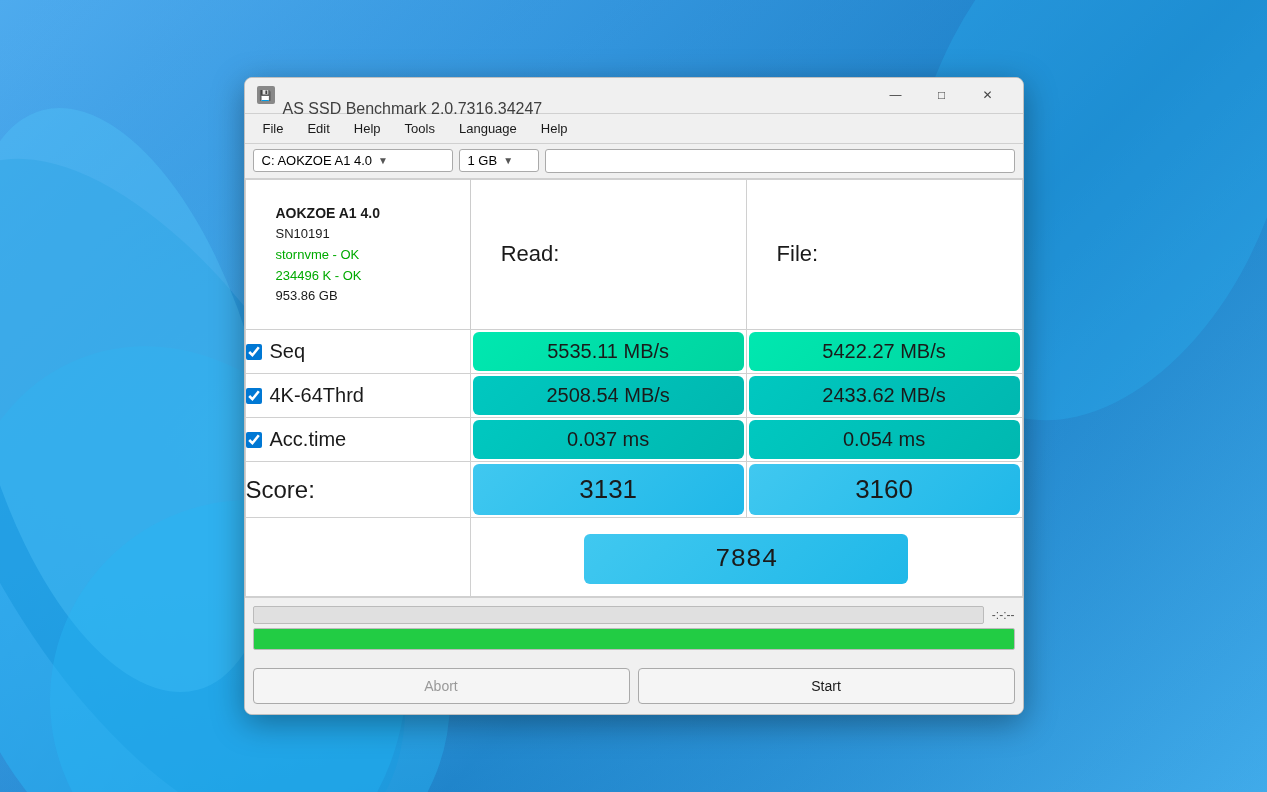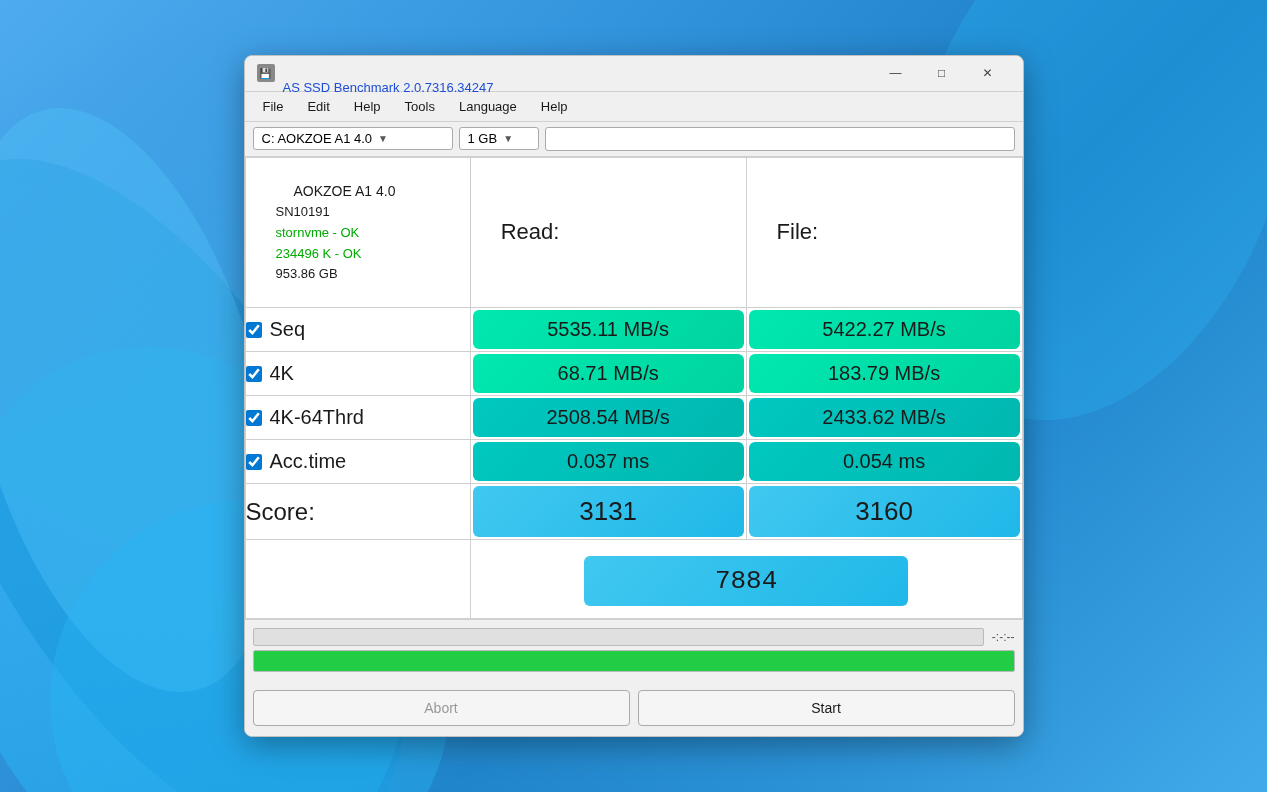--- a/index.html
+++ b/index.html
@@ -51,22 +51,22 @@
       margin-right: 8px;
       background: #888;
       border-radius: 2px;
       display: flex; align-items: center; justify-content: center;
       font-size: 10px;
       color: white;
     }
 
     .titlebar-title {
       flex: 1;
-      font-size: 13px;
-      color: #1d4ed8;
+      font-size: 16px;
+      color: #404040;
       font-weight: 400;
       margin-top: 28px;
     }
 
     .titlebar-controls {
       display: flex;
       gap: 0;
     }
 
     .titlebar-btn {
@@ -404,21 +404,21 @@
     <div class="toolbar-spacer"></div>
   </div>
 
   <div class="main-content">
     <table class="results-table">
 
       <tbody>
           <tr class="header-row">
         <td style="width:200px; border-right: 1px solid #ccc;">
           <div class="info-cell">
-            <div style="font-weight:400; font-size:14px;margin-left:18px;">AOKZOE A1 4.0</div>
+            <div style="font-weight:700; font-size:14px;">AOKZOE A1 4.0</div>
             <div style="font-size:13px;">SN10191</div>
             <div class="info-ok" style="font-size:13px;">stornvme - OK</div>
             <div class="info-ok" style="font-size:13px;">234496 K - OK</div>
             <div style="font-size:13px;">953.86 GB</div>
           </div>
         </td>
         <td style="width:245px; text-align:center;">
           <span style="font-size:22px; padding: 10px 14px; display:block; text-align:left;">Read:</span>
         </td>
         <td style="width:245px; text-align:center;">
@@ -434,34 +434,20 @@
           </div>
         </td>
         <td class="result-cell">
           <div class="result-box result-box-green">5535.11 MB/s</div>
         </td>
         <td class="result-cell">
           <div class="result-box result-box-green">5422.27 MB/s</div>
         </td>
       </tr>
 
-      <tr>
-        <td class="row-label-cell">
-          <div class="row-label-inner">
-            <input type="checkbox" class="checkbox" checked="" style="">
-            <span class="row-label-text">4K</span>
-          </div>
-        </td>
-        <td class="result-cell">
-          <div class="result-box result-box-green">68.71 MB/s</div>
-        </td>
-        <td class="result-cell">
-          <div class="result-box result-box-green">183.79 MB/s</div>
-        </td>
-      </tr>
 
       <tr>
         <td class="row-label-cell">
           <div class="row-label-inner">
             <input type="checkbox" class="checkbox" checked="" style="">
             <span class="row-label-text">4K-64Thrd</span>
           </div>
         </td>
         <td class="result-cell">
           <div class="result-box result-box-teal">2508.54 MB/s</div>

